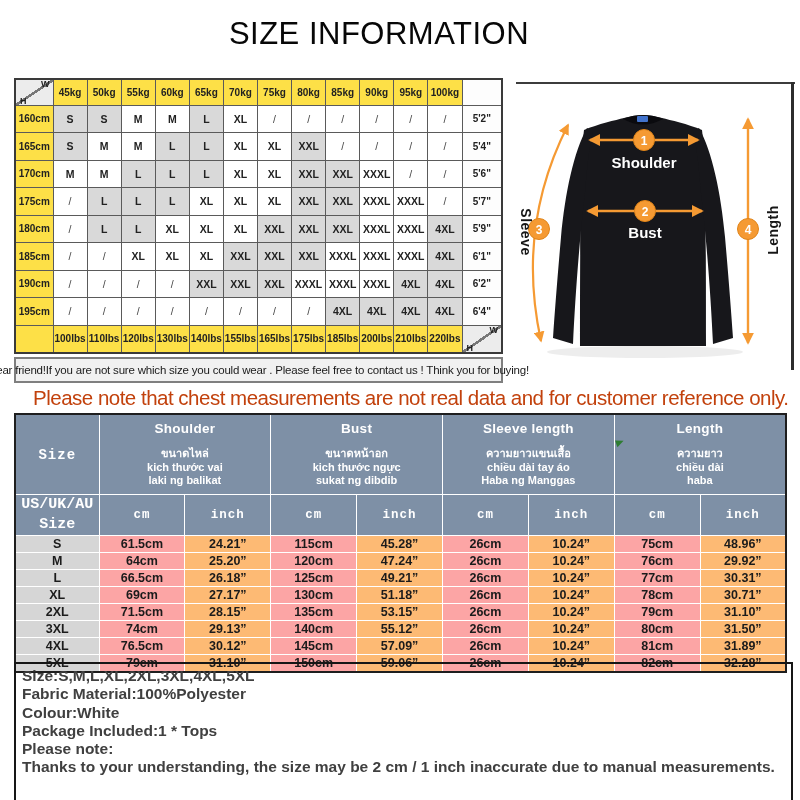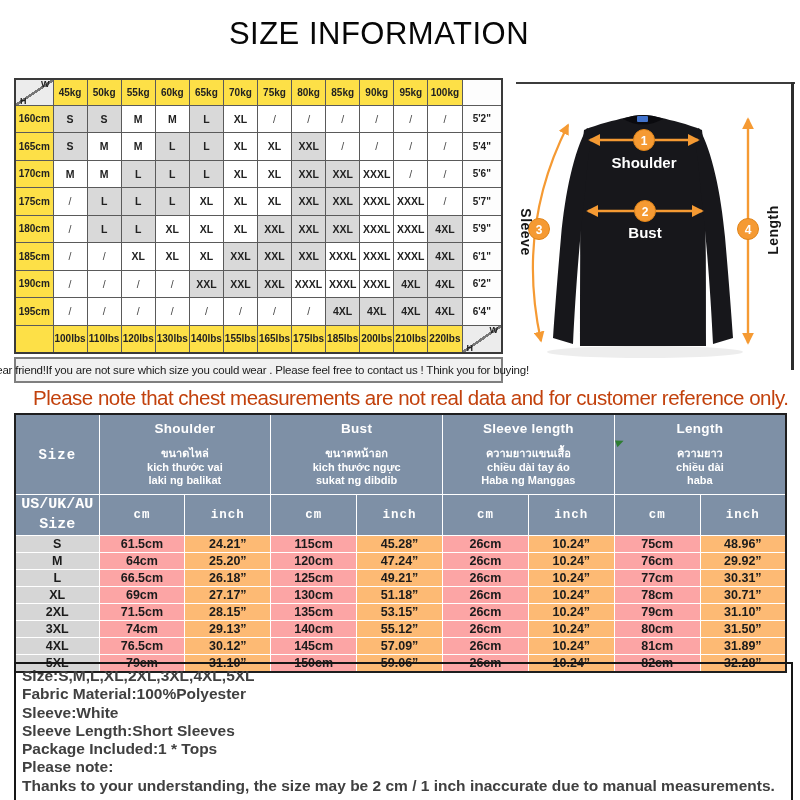--- a/index.html
+++ b/index.html
@@ -464,18 +464,17 @@
         <td class="c-in">10.24”</td>
         <td class="c-cm">82cm</td>
         <td class="c-in">32.28”</td>
       </tr>
     </tbody>
 </table>
 
 <div id="footer">
     <div class="fline">Size:S,M,L,XL,2XL,3XL,4XL,5XL</div>
     <div class="fline">Fabric Material:100%Polyester</div>
-    <div class="fline">Sleeve:White</div>
-    <div class="fline">Sleeve Length:Short Sleeves</div>
+    <div class="fline">Colour:White</div>
     <div class="fline">Package Included:1 * Tops</div>
     <div class="fline">Please note:</div>
     <div class="fline">Thanks to your understanding, the size may be 2 cm / 1 inch inaccurate due to manual measurements.</div>
   </div>
 
 </body></html>

